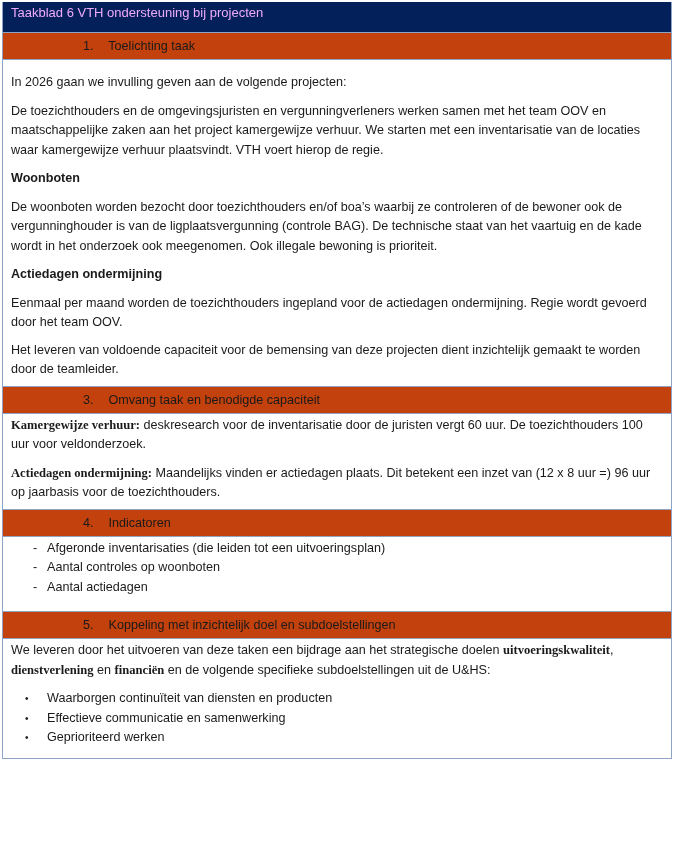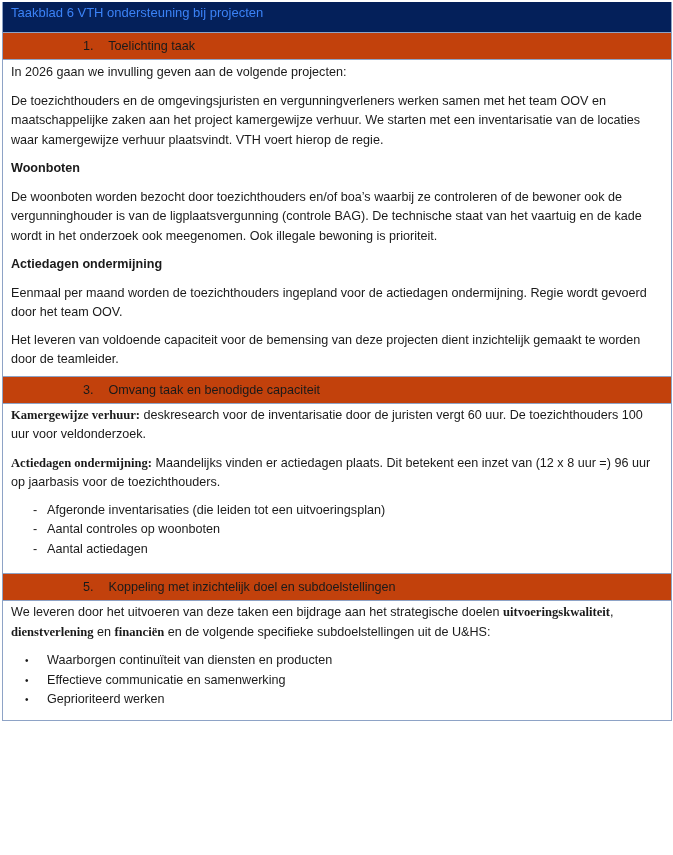--- a/index.html
+++ b/index.html
@@ -9,21 +9,21 @@
       font-size: 12.6px; color: #1a1a1a;
     }
     .sheet {
       position: absolute; left: 2px; top: 2px;
       width: 668px;
       border-left: 1px solid #8ea3c6;
       border-right: 1px solid #8ea3c6;
       border-bottom: 1px solid #8ea3c6;
     }
     .title-row {
-      background: #04205a; color: #3b82f6;
+      background: #04205a; color: #f0abfc;
       height: 30px; line-height: 22px;
       padding: 0 8px; box-sizing: border-box;
       font-size: 13px;
     }
     .sec-head {
       background: #c2410c;
       border-top: 1px solid #8ea3c6;
       border-bottom: 1px solid #8ea3c6;
       height: 28px; line-height: 26px;
       box-sizing: border-box;
@@ -33,21 +33,21 @@
     .sec-head .num { display: inline-block; width: 22px; }
     .sec-body { padding: 2px 8px 6px 8px; }
     .sec-body p { margin: 0 0 9px 0; line-height: 19.5px; }
     .sec-body p.h { font-weight: bold; margin-bottom: 9px; }
     .sec-body p:last-child { margin-bottom: 0; }
     b { font-weight: bold; font-family: Liberation Serif, serif; }
     ul.dash, ul.bul { list-style: none; margin: 0; padding: 0; }
     ul.dash li, ul.bul li { position: relative; padding-left: 36px; line-height: 19.5px; }
     ul.dash li .m { position: absolute; left: 22px; top: 0; }
     ul.bul li .m { position: absolute; left: 14px; top: 0; font-size: 10px; }
-    #s1 .sec-body { padding-top: 3px; }
+    #s1 .sec-body { padding-top: 13px; }
     #s1 { }
   </style>
 </head>
 <body>
 
 <div class="sheet">
 
   <div class="title-row">Taakblad 6 VTH ondersteuning bij projecten</div>
 
   <div id="s1">
@@ -76,20 +76,24 @@
       <span class="num">3.</span>
       <span>Omvang taak en benodigde capaciteit</span>
     </div>
     <div class="sec-body">
       <p><b>Kamergewijze verhuur:</b><span> deskresearch voor de inventarisatie door de juristen vergt 60 uur. De toezichthouders 100 uur voor veldonderzoek.</span></p>
       <p><b>Actiedagen ondermijning:</b><span> Maandelijks vinden er actiedagen plaats. Dit betekent een inzet van (12 x 8 uur =) 96 uur op jaarbasis voor de toezichthouders.</span></p>
     </div>
   </div>
 
   <div>
+    <div class="sec-head">
+      <span class="num">4.</span>
+      <span>Indicatoren</span>
+    </div>
     <div class="sec-body" style="padding-bottom:14px;">
       <ul class="dash">
         <li><span class="m">-</span><span>Afgeronde inventarisaties (die leiden tot een uitvoeringsplan)</span></li>
         <li><span class="m">-</span><span>Aantal controles op woonboten</span></li>
         <li><span class="m">-</span><span>Aantal actiedagen</span></li>
       </ul>
     </div>
   </div>
 
   <div>

